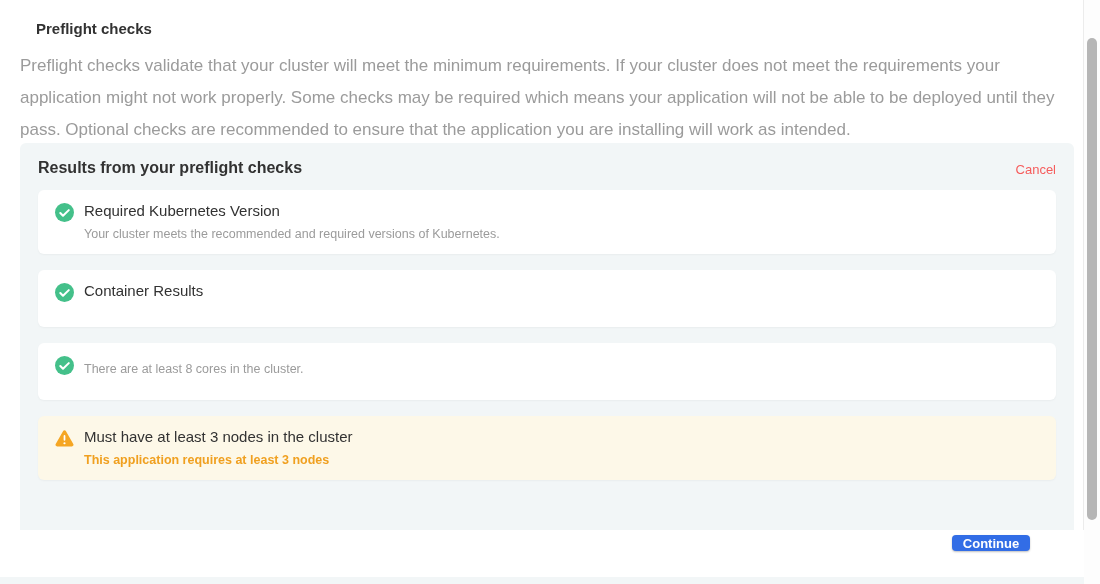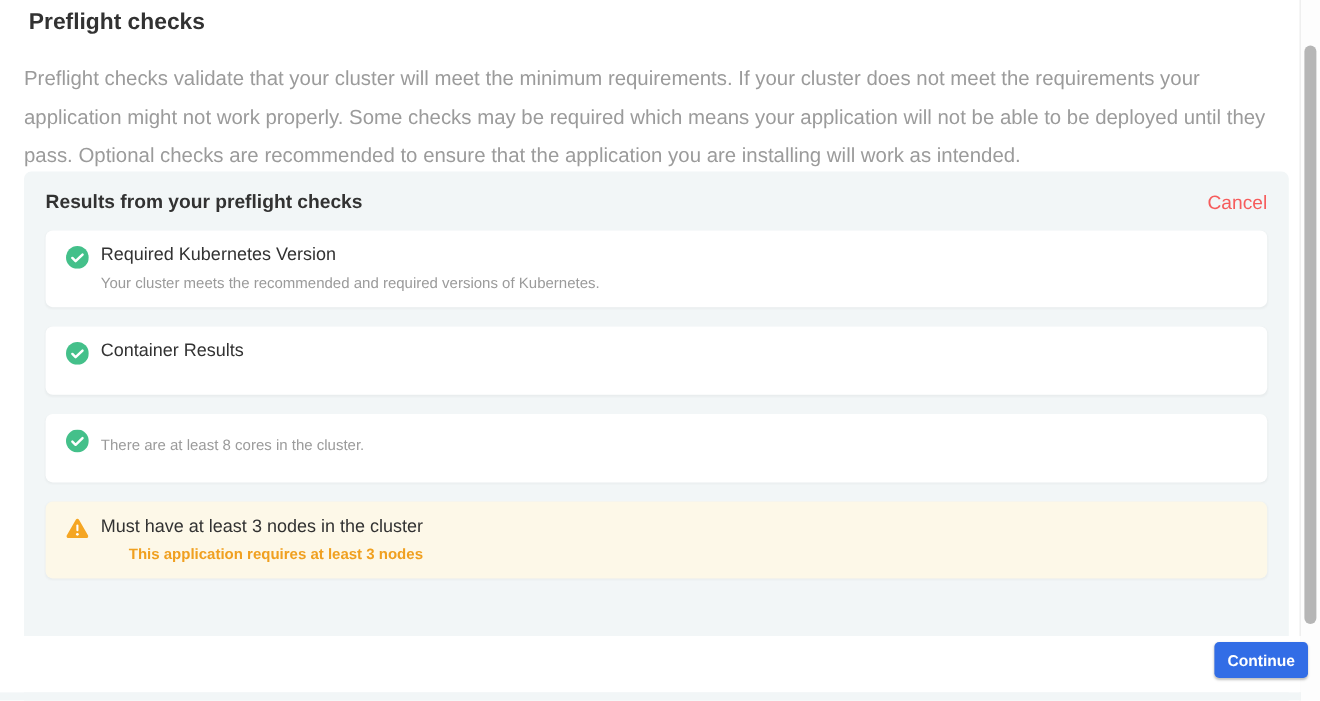--- a/index.html
+++ b/index.html
@@ -3,65 +3,65 @@
 <meta charset="utf-8">
 <style>
   html,body{margin:0;padding:0;background:#fff;}
   .viewport{
     position:relative;width:1100px;height:584px;overflow:hidden;
     background:#fff;font-family:"Liberation Sans",sans-serif;
     -webkit-font-smoothing:antialiased;
   }
   
   .page-title{
-    position:absolute;left:20px;top:4px;margin:4px;
-    font-size:19px;font-weight:700;color:#323232;
+    position:absolute;left:20px;top:4px;margin:16px;
+    font-size:15px;font-weight:700;color:#323232;
   }
   .page-desc{
     position:absolute;left:20px;top:50px;width:1045px;margin:0;
     font-size:17px;line-height:32px;color:#9b9b9b;
   }
   
   .panel{
     position:absolute;left:20px;top:143px;width:1054px;height:620px;
     box-sizing:border-box;background:var(--panel-bg);
     border-radius:6px;padding:16px 18px;
   }
   .panel-head{
     display:flex;justify-content:space-between;align-items:center;
     margin-bottom:13px;
   }
   .panel-title{font-size:16px;font-weight:700;color:#323232;}
   .cancel-link{
-    font-size:16px;font-weight:500;color:var(--cancel-red);
+    font-size:13px;font-weight:500;color:var(--cancel-red);
     cursor:pointer;text-decoration:none;margin-top:2px;
   }
   .check-card{
     display:flex;gap:10px;align-items:flex-start;
     background:#fff;border-radius:6px;padding:12px 17px 13px 17px;
     margin-bottom:16px;box-shadow:0 1px 2px rgba(0,0,0,.04);
     min-height:57px;box-sizing:border-box;
   }
   .check-card.warn{background:var(--warn-card-bg);}
   .check-icon{width:19px;height:19px;flex:0 0 19px;margin-top:1px;}
   .check-icon svg{display:block;width:19px;height:19px;}
   .check-title{font-size:15px;font-weight:400;color:#323232;line-height:18px;}
-  .check-msg{font-size:12.5px;color:#9b9b9b;line-height:14px;margin-top:7px;text-align:right;}
+  .check-msg{font-size:12.5px;color:#9b9b9b;line-height:14px;margin-top:7px;}
   .check-card.warn .check-msg{color:var(--warning-text);font-weight:700;}
   
   .footer-band{
     position:absolute;left:0;top:530px;width:1084px;height:47px;
     background:#fff;z-index:5;
   }
   .bottom-strip{
     position:absolute;left:0;top:577px;width:1084px;height:7px;
     background:var(--panel-bg);z-index:5;
   }
   .continue-btn{
-    position:absolute;left:1012px;top:535px;width:78px;height:30px;
+    position:absolute;left:952px;top:535px;width:78px;height:16px;
     background:var(--primary-blue);color:#fff;border:none;border-radius:4px;
     font-family:"Liberation Sans",sans-serif;font-size:13px;font-weight:700;
     cursor:pointer;z-index:6;box-shadow:0 1px 2px rgba(0,0,0,.25);
   }
   
   .scroll-gutter{
     position:absolute;right:0;top:0;width:16px;height:584px;
     background:#fdfdfd;border-left:1px solid #ececec;z-index:4;
   }
   .scroll-thumb{

